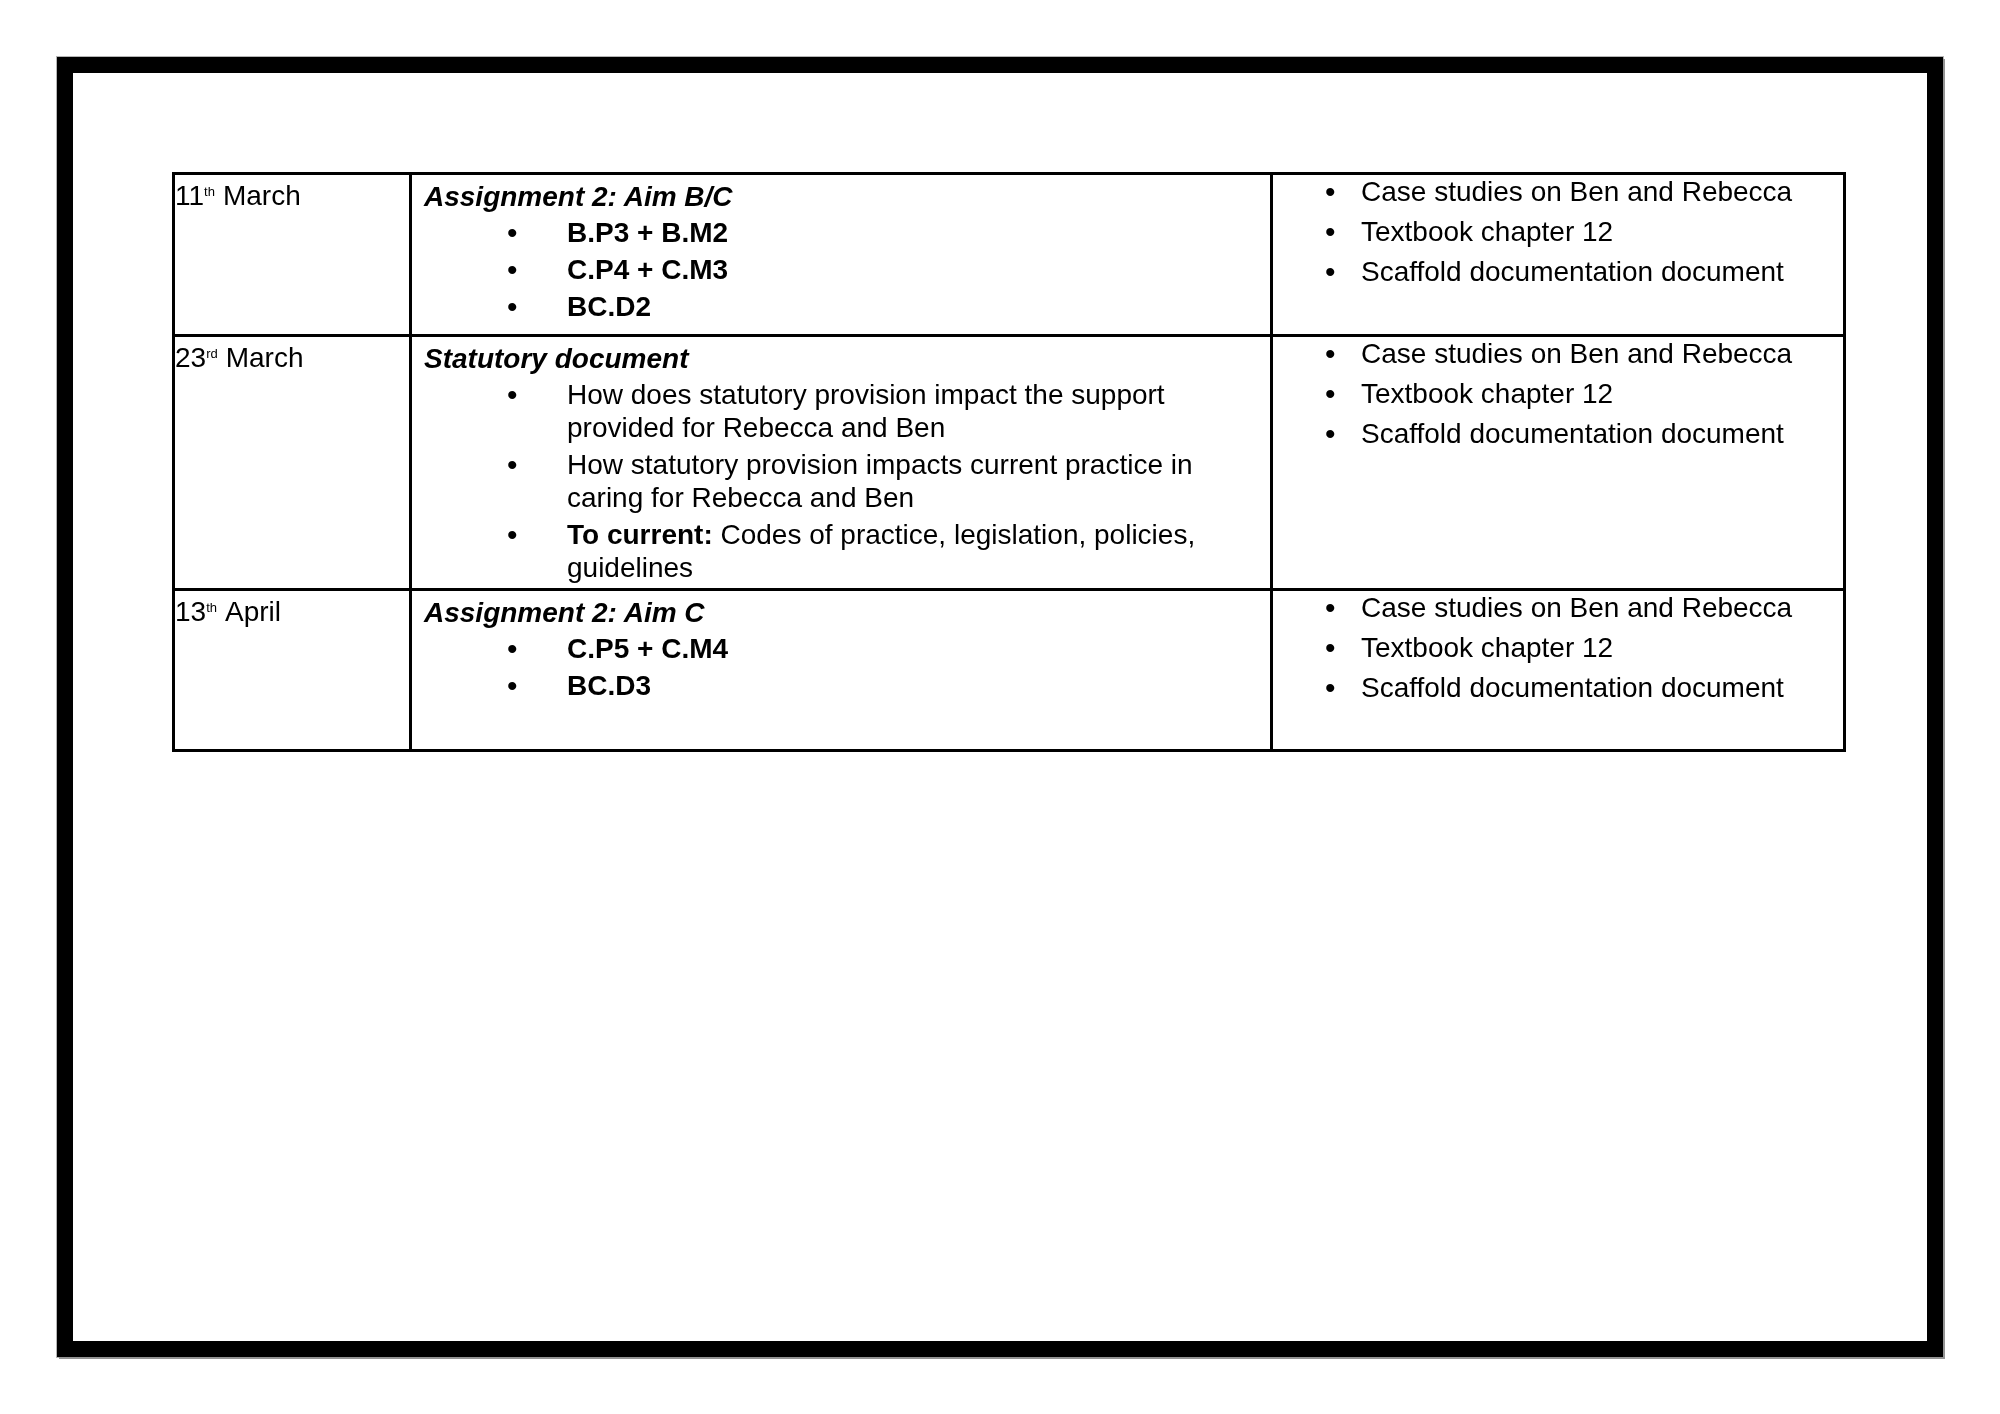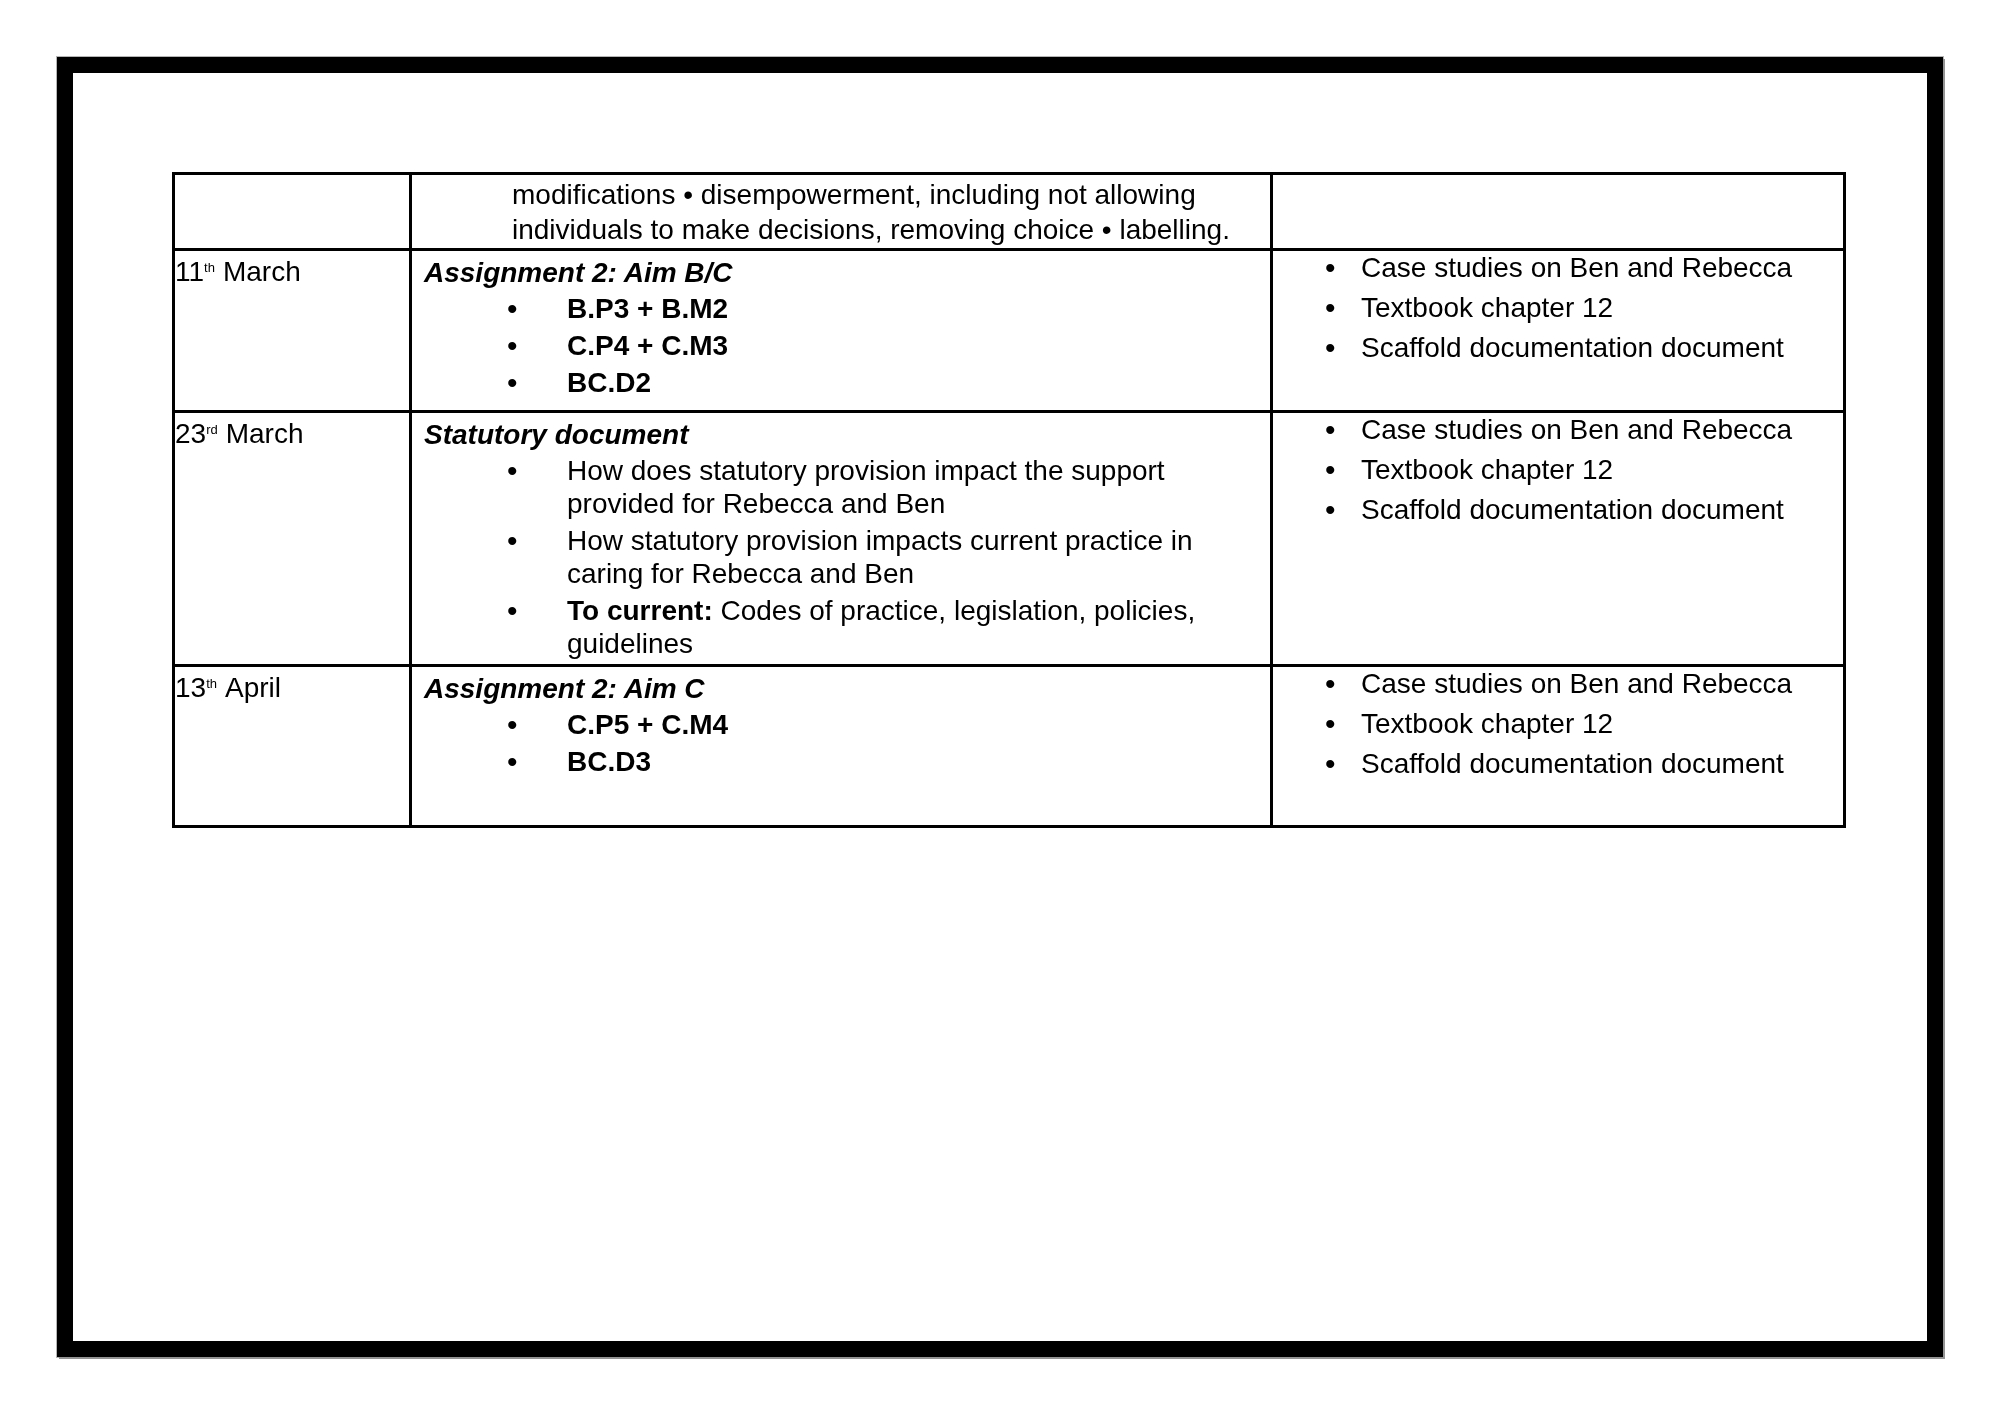--- a/index.html
+++ b/index.html
@@ -84,27 +84,20 @@
   <div class="frame"></div>
 
   <table class="doc-table">
     <colgroup>
       <col class="col-date">
       <col class="col-content">
       <col class="col-res">
     </colgroup>
     <tbody>
 
-      <tr class="r1">
-        <td class="date-cell"></td>
-        <td>
-          <div class="cont-para">modifications • disempowerment, including not allowing individuals to make decisions, removing choice • labelling.</div>
-        </td>
-        <td class="res-cell"></td>
-      </tr>
 
       <tr class="r2">
         <td class="date-cell">
           <span><span>11</span><sup class="sup">th</sup><span class="month">March</span></span>
         </td>
         <td>
           <div class="heading">Assignment 2: Aim B/C</div>
           <ul class="blist b2">
             <li><span class="marker">•</span><span class="lead">B.P3 + B.M2</span><span></span></li>
             <li><span class="marker">•</span><span class="lead">C.P4 + C.M3</span><span></span></li>

